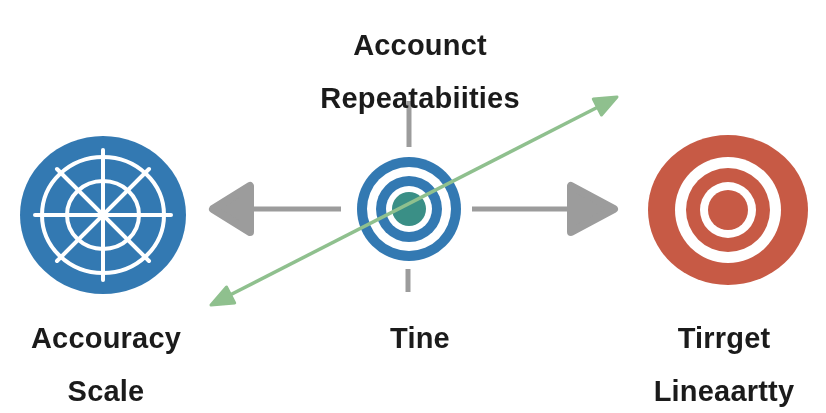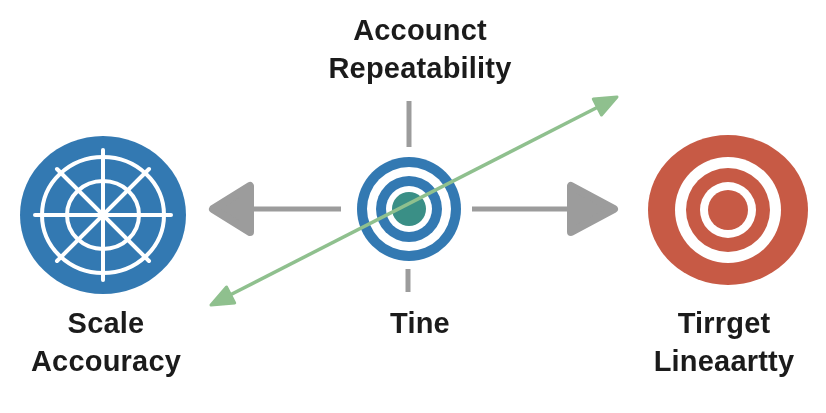--- a/index.html
+++ b/index.html
@@ -1,19 +1,19 @@
 <!DOCTYPE html>
 <html style="--background: #ffffff; --blue: #3379b2; --teal: #3a8f86; --red: #c75a45; --gray: #9c9c9c; --green: #8fc08e; --white: #ffffff; --text: #1b1b1b;"><head>
 <meta charset="utf-8">
 <style>
   html,body{margin:0;padding:0;background:#fff;}
   .stage{position:relative;width:826px;height:413px;background:var(--background,#fff);overflow:hidden;font-family:"Liberation Sans",sans-serif;}
   .diagram-svg{position:absolute;left:0;top:0;}
   .label{position:absolute;text-align:center;color:var(--text,#1b1b1b);font-weight:700;font-size:29px;line-height:38px;letter-spacing:0.2px;}
-  .label span{display:block;}
+  .label span{display:block;margin-top:15px;}
   .top-label{left:260px;top:11px;width:320px;}
   .left-label{left:0px;top:304px;width:212px;}
   .center-label{left:290px;top:304px;width:260px;}
   .right-label{left:596px;top:304px;width:256px;}
   .fill-blue{fill:var(--blue);}
   .fill-white{fill:var(--white);}
   .fill-teal{fill:var(--teal);}
   .fill-red{fill:var(--red);}
   .fill-gray{fill:var(--gray);}
   .fill-green{fill:var(--green);}
@@ -71,26 +71,26 @@
 
     <g>
       <line x1="228" y1="296" x2="600" y2="106" class="stroke-green" stroke-width="3.5"></line>
       <polygon points="211,305 226.5,287 234.7,303" class="fill-green stroke-green" stroke-width="3" stroke-linejoin="round"></polygon>
       <polygon points="617,97 601.5,115 593.3,99" class="fill-green stroke-green" stroke-width="3" stroke-linejoin="round"></polygon>
     </g>
   </svg>
 
   <div class="label top-label">
     <span>Accounct</span>
-    <span>Repeatability</span>
+    <span>Repeatabiities</span>
   </div>
 
   <div class="label left-label">
+    <span>Accouracy</span>
     <span>Scale</span>
-    <span>Accouracy</span>
   </div>
 
   <div class="label center-label">
     <span>Tine</span>
   </div>
 
   <div class="label right-label">
     <span>Tirrget</span>
     <span>Lineaartty</span>
   </div>

